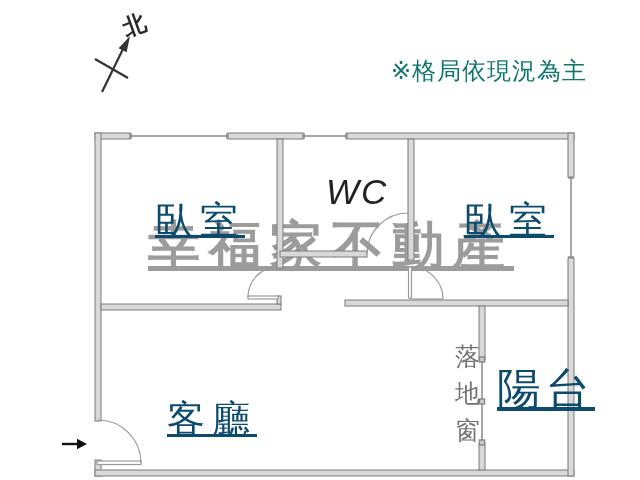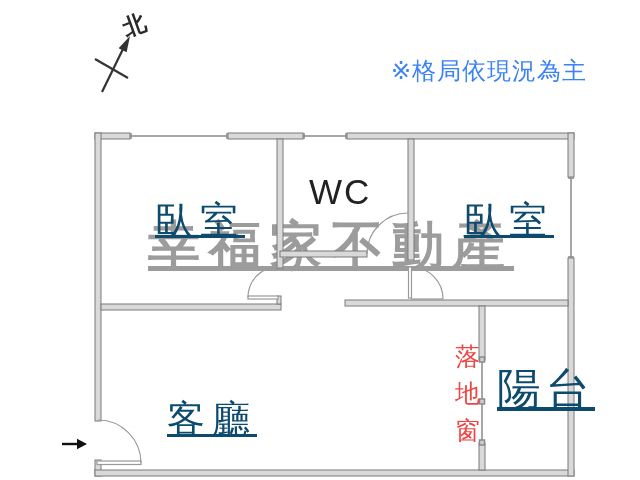--- a/index.html
+++ b/index.html
@@ -19,30 +19,30 @@
     line-height:1;
     text-decoration:underline;
   }
   .wc-label{
     color:#222;
     font-size:35px;
     letter-spacing:2px;
     line-height:1;
   }
   .vert-label{
-    color:#ef4444;
+    color:#737373;
     font-size:25px;
     line-height:37px;
     width:27px;
     text-align:center;
     word-break:break-all;
     white-space:normal;
   }
   .disclaimer{
-    color:#3b82f6;
+    color:#0f766e;
     font-size:24px;
     letter-spacing:1px;
     white-space:nowrap;
     line-height:1;
   }
   .watermark{
     color:#9c9c9c;
     font-size:52px;
     font-weight:bold;
     letter-spacing:9px;
@@ -132,21 +132,21 @@
       <polygon points="87,444 77,438.8 77,449.2" fill="#111111"></polygon>
     </g>
   </svg>
 
   <div class="abs north-label" style="left:123px;top:14px;">北</div>
 
   <div class="abs disclaimer" style="left:391px;top:59px;">※格局依現況為主</div>
 
   <div class="abs room-label" style="left:155px;top:201px;">臥室</div>
 
-  <div class="abs wc-label" style="left:309px;top:174px;">WC</div>
+  <div class="abs wc-label" style="left:326px;top:174px;font-style:italic;">WC</div>
 
   <div class="abs room-label" style="left:464px;top:201px;">臥室</div>
 
   <div class="abs room-label" style="left:167px;top:355px;margin-top:45px;">客廳</div>
 
 
   <div class="abs room-label" style="left:497px;top:367px;font-size:44px;letter-spacing:5px;">陽台</div>
 
   <div class="abs vert-label" style="left:454px;top:338px;">落地窗</div>
 

